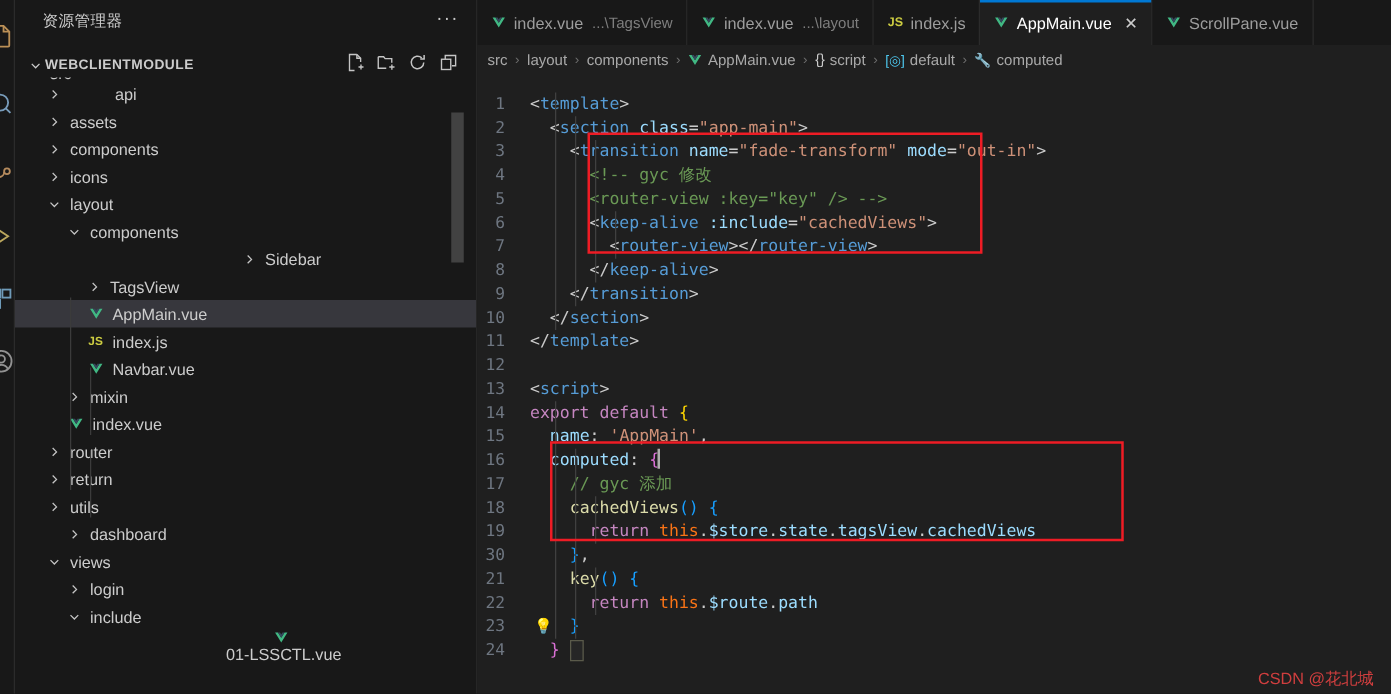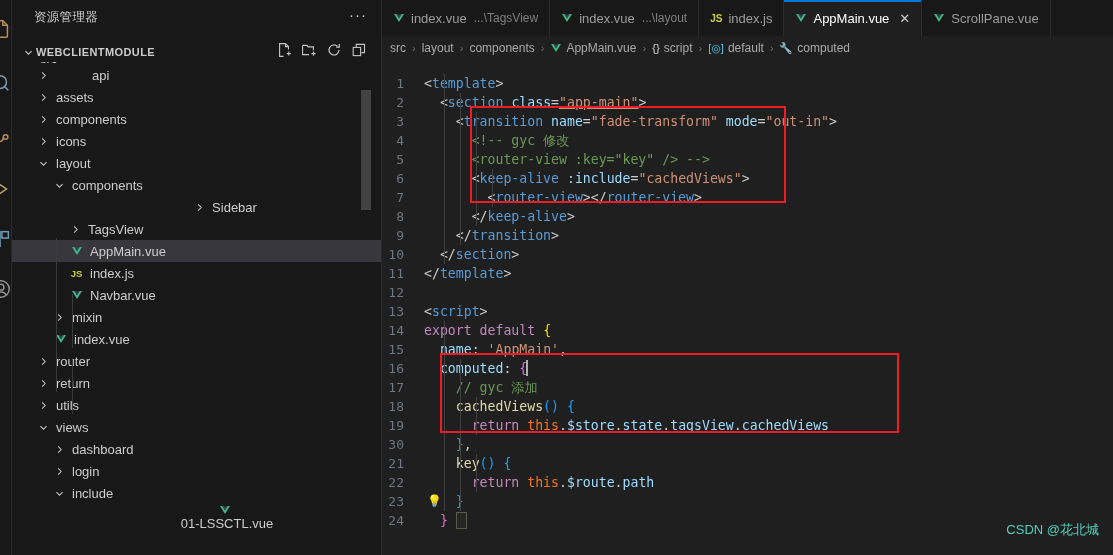--- a/index.html
+++ b/index.html
@@ -272,22 +272,22 @@
   .bracket-hl {
     position: absolute;
     border: 1px solid #5a5a4a;
     background: rgba(255,255,255,.035);
     z-index: 2;
     pointer-events: none;
   }
 
   .watermark {
     position: absolute;
-    right: 14px; bottom: 16px;
-    color: #5eead4;
+    right: 14px; bottom: 3px;
+    color: #ef4444;
     font-size: 13px;
     opacity: .85;
     z-index: 8;
     font-family: "Liberation Sans", sans-serif;
     text-align: right;
   }
 </style>
 </head>
 <body>
 
@@ -510,35 +510,35 @@
           <span class="tlabel">return</span>
         </div>
         <div class="trow" style="padding-left: 24px;">
           <span class="twist">
             <svg viewBox="0 0 16 16" width="11" height="11" fill="none" stroke="#c5c5c5" stroke-width="1.5">
               <path d="M6 3.5L10.5 8 6 12.5"></path>
             </svg>
           </span>
           <span class="tlabel">utils</span>
         </div>
+        <div class="trow" style="padding-left: 40px;">
+          <span class="twist">
+            <svg viewBox="0 0 16 16" width="11" height="11" fill="none" stroke="#c5c5c5" stroke-width="1.5">
+              <path d="M6 3.5L10.5 8 6 12.5"></path>
+            </svg>
+          </span>
+          <span class="tlabel">dashboard</span>
+        </div>
         <div class="trow" style="padding-left: 24px;">
           <span class="twist">
             <svg viewBox="0 0 16 16" width="11" height="11" fill="none" stroke="#c5c5c5" stroke-width="1.5">
               <path d="M3.5 6L8 10.5 12.5 6"></path>
             </svg>
           </span>
           <span class="tlabel">views</span>
-        </div>
-        <div class="trow" style="padding-left: 40px;">
-          <span class="twist">
-            <svg viewBox="0 0 16 16" width="11" height="11" fill="none" stroke="#c5c5c5" stroke-width="1.5">
-              <path d="M6 3.5L10.5 8 6 12.5"></path>
-            </svg>
-          </span>
-          <span class="tlabel">dashboard</span>
         </div>
         <div class="trow" style="padding-left: 40px;">
           <span class="twist">
             <svg viewBox="0 0 16 16" width="11" height="11" fill="none" stroke="#c5c5c5" stroke-width="1.5">
               <path d="M6 3.5L10.5 8 6 12.5"></path>
             </svg>
           </span>
           <span class="tlabel">login</span>
         </div>
         <div class="trow" style="padding-left: 40px;">

